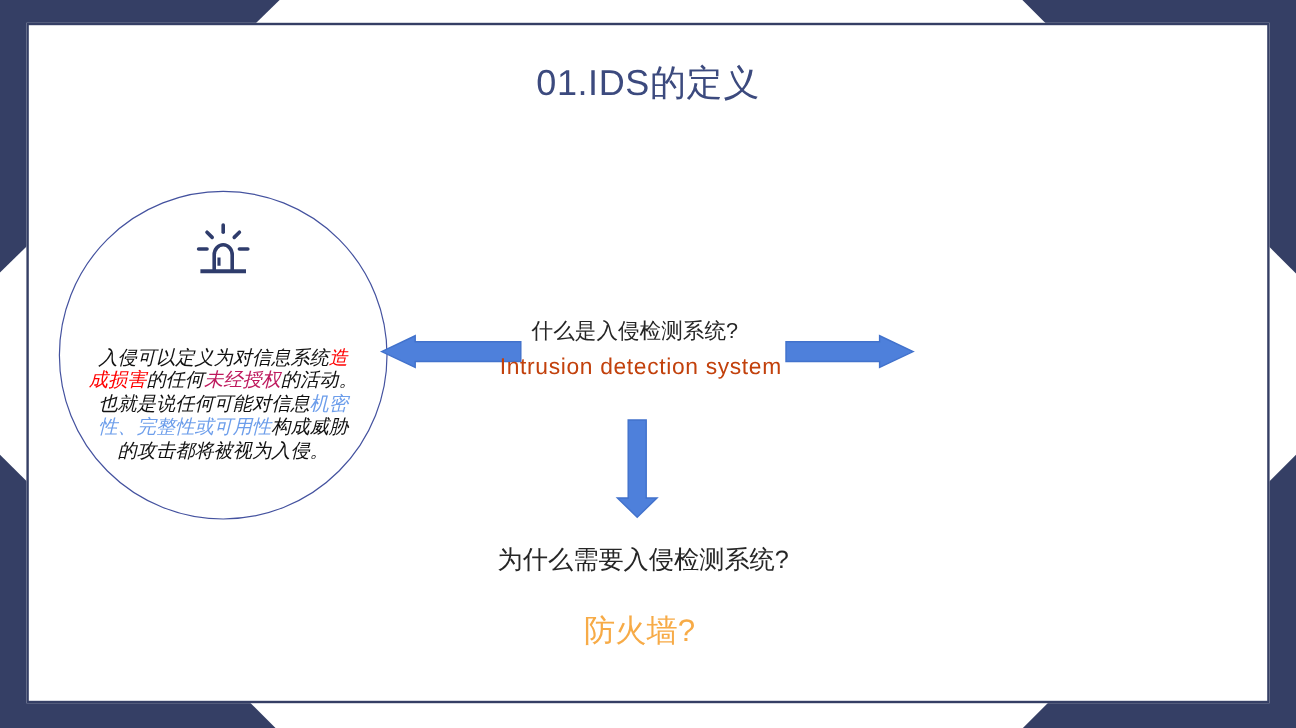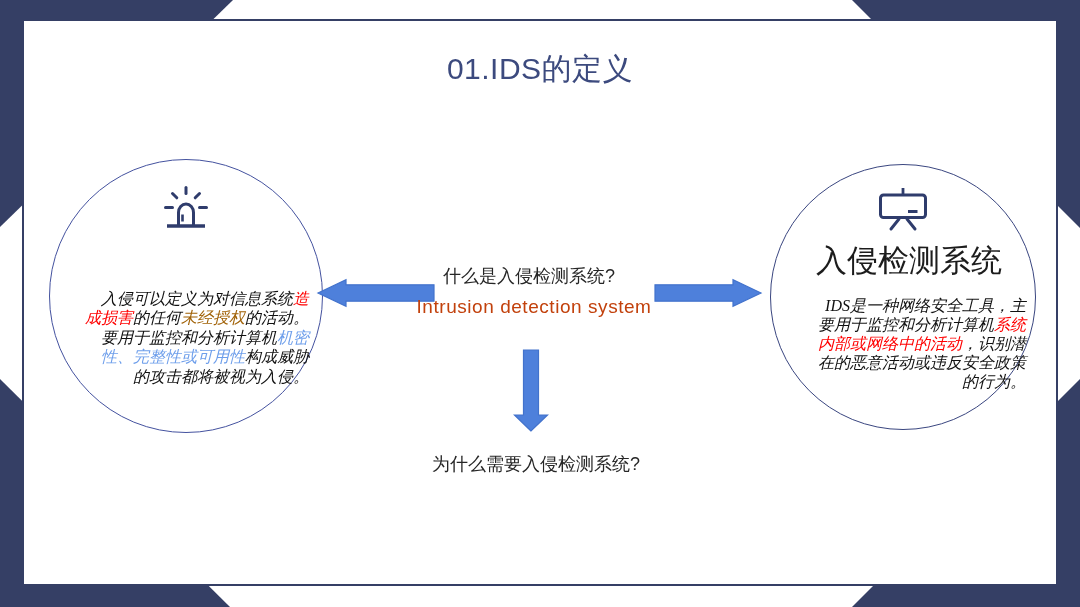--- a/index.html
+++ b/index.html
@@ -8,26 +8,26 @@
 .corners{position:absolute;left:0;top:0;width:1080px;height:607px}
 .frame{position:absolute;left:22px;top:19px;width:1036px;height:567px;border:2px solid #353F65;background:#fff}
 .title{position:absolute;top:49px;left:0;width:100%;text-align:center;font-size:30px;font-weight:400;color:#3C4A7E;letter-spacing:.5px}
 .circle{position:absolute;border-radius:50%;background:#fff}
 .circle.left{left:49px;top:159px;width:274px;height:274px;border:1.8px solid #44529F}
 .circle.right{left:770px;top:164px;width:266px;height:266px;border:1.8px solid #3A4680}
 .circle .icon{position:absolute;left:50%;transform:translateX(-50%)}
 .circle-heading{position:absolute;width:100%;text-align:center;color:#1c1c1c}
 .left .circle-heading{top:80px;left:5px;font-size:28px}
 .right .circle-heading{top:75px;left:6px;font-size:31px}
-.circle-body{position:absolute;left:50%;transform:translateX(-50%);width:246px;text-align:right;font-family:Liberation Serif, serif;font-style:italic;font-size:16px;line-height:19.4px;color:#111;white-space:pre-line}
+.circle-body{position:absolute;left:50%;transform:translateX(-50%);width:246px;text-align:center;font-family:Liberation Serif, serif;font-style:italic;font-size:16px;line-height:19.4px;color:#111;white-space:pre-line}
 .left .circle-body{top:129px}
 .right .circle-body{top:131px;line-height:19px}
 .q-main{position:absolute;left:529px;top:264px;transform:translateX(-50%);white-space:nowrap;font-size:18px;color:#262626}
 .q-sub{position:absolute;left:534px;top:296px;transform:translateX(-50%);white-space:nowrap;font-size:19px;letter-spacing:.55px;color:#c2410c}
-.q-why{position:absolute;left:536px;top:452px;transform:translateX(-50%);white-space:nowrap;font-size:18px;color:#262626}
+.q-why{position:absolute;left:536px;top:452px;transform:translateX(-50%);white-space:nowrap;font-size:21px;color:#262626}
 .firewall{position:absolute;left:533px;top:508px;transform:translateX(-50%);white-space:nowrap;font-size:26px;color:#F7AB47}
 </style>
 </head>
 <body>
 
 <div class="slide">
 
   <svg class="corners" viewBox="0 0 1080 607">
     <polygon points="0,0 233,0 0,227" fill="#353F65"></polygon>
     <polygon points="1080,0 852,0 1080,228" fill="#353F65"></polygon>
@@ -44,45 +44,31 @@
       <path d="M18.5 41 L18.5 28.5 A7.5 8.5 0 0 1 33.5 28.5 L33.5 41" stroke="#2F3C6C" stroke-width="3"></path>
       <line x1="7" y1="42" x2="45" y2="42" stroke="#2F3C6C" stroke-width="3.4"></line>
       <line x1="22.5" y1="30.5" x2="22.5" y2="37.5" stroke="#2F3C6C" stroke-width="2.6"></line>
       <line x1="26" y1="3.5" x2="26" y2="9.5" stroke="#2F3C6C" stroke-width="3" stroke-linecap="round"></line>
       <line x1="12.5" y1="9.5" x2="16.8" y2="13.8" stroke="#2F3C6C" stroke-width="3" stroke-linecap="round"></line>
       <line x1="39.5" y1="9.5" x2="35.2" y2="13.8" stroke="#2F3C6C" stroke-width="3" stroke-linecap="round"></line>
       <line x1="5.5" y1="23.5" x2="12.5" y2="23.5" stroke="#2F3C6C" stroke-width="3" stroke-linecap="round"></line>
       <line x1="46.5" y1="23.5" x2="39.5" y2="23.5" stroke="#2F3C6C" stroke-width="3" stroke-linecap="round"></line>
     </svg>
     <div class="circle-body"><span>入侵可以定义为对信息系统</span><span style="color: rgb(255, 0, 0);">造
-成损害</span><span>的任何</span><span style="color: #a16207;">未经授权</span><span>的活动。
-要用于监控和分析计算机</span><span style="color: rgb(109, 158, 235);">机密
+成损害</span><span>的任何</span><span style="color: #be185d;">未经授权</span><span>的活动。
+也就是说任何可能对信息</span><span style="color: rgb(109, 158, 235);">机密
 性、完整性或可用性</span><span>构成威胁
 的攻击都将被视为入侵。</span></div>
   </div>
 
-  <div class="circle right">
-    <svg class="icon" style="top:20px" width="56" height="48" viewBox="0 0 56 48" fill="none">
-      <line x1="28" y1="3" x2="28" y2="10" stroke="#2F3C6C" stroke-width="2.8"></line>
-      <rect x="5.5" y="10" width="45" height="22.5" rx="3" stroke="#2F3C6C" stroke-width="3"></rect>
-      <line x1="33" y1="26.5" x2="42.5" y2="26.5" stroke="#2F3C6C" stroke-width="3"></line>
-      <line x1="24" y1="34" x2="16" y2="44" stroke="#2F3C6C" stroke-width="3" stroke-linecap="round"></line>
-      <line x1="32" y1="34" x2="40" y2="44" stroke="#2F3C6C" stroke-width="3" stroke-linecap="round"></line>
-    </svg>
-    <div class="circle-heading">入侵检测系统</div>
-    <div class="circle-body"><span>IDS是一种网络安全工具，主
-要用于监控和分析计算机</span><span style="color: rgb(255, 0, 0);">系统
-内部或网络中的活动</span><span>，识别潜
-在的恶意活动或违反安全政策
-的行为。</span></div>
-  </div>
 
   <svg class="corners" viewBox="0 0 1080 607">
     <polygon points="318,293 346,279.8 346,284.8 434,284.8 434,301.2 346,301.2 346,306.2" fill="#4E80DB" stroke="#4272CC" stroke-width="1.2"></polygon>
     <polygon points="761,293 733,279.8 733,284.8 655,284.8 655,301.2 733,301.2 733,306.2" fill="#4E80DB" stroke="#4272CC" stroke-width="1.2"></polygon>
     <polygon points="531,431 514.5,415 523.5,415 523.5,350 538.5,350 538.5,415 547.5,415" fill="#4E80DB" stroke="#4272CC" stroke-width="1.2"></polygon>
   </svg>
 
   <div class="q-main">什么是入侵检测系统?</div>
   <div class="q-sub">Intrusion detection system</div>
   <div class="q-why">为什么需要入侵检测系统?</div>
+  <div class="firewall">防火墙?</div>
 
 </div>
 
 </body></html>

